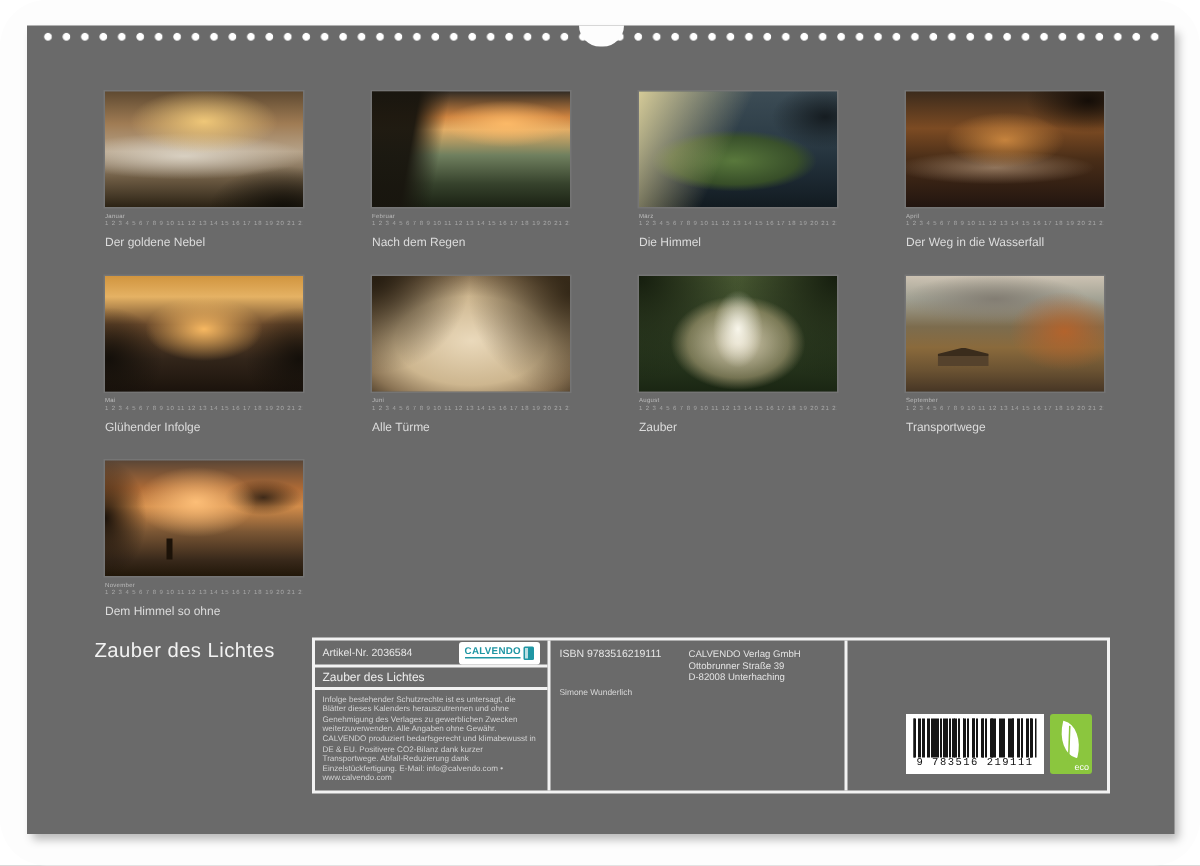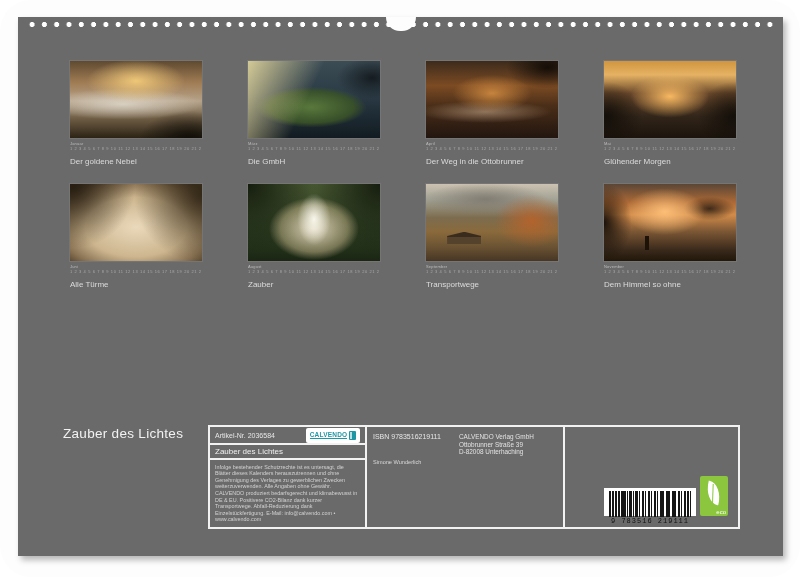--- a/index.html
+++ b/index.html
@@ -103,21 +103,21 @@
   .calvendo-book{width:7px;height:9px;background:#1f96a4;border-radius:1px;position:relative;}
   .calvendo-book::after{content:"";position:absolute;left:1px;top:1px;width:2px;height:7px;background:#fff;opacity:.7;}
   .row-boxtitle{height:21px;border-bottom:2px solid #f2f2f2;box-sizing:border-box;display:flex;
     align-items:center;padding:0 5px;}
   .boxtitle-text{font-size:8px;color:#efefef;}
   .row-legal{flex:1;padding:4px 5px;}
   .legal-text{font-size:5.4px;line-height:6.6px;color:#d2d2d2;}
   .isbn-text{position:absolute;left:6px;top:6px;font-size:7px;color:#e6e6e6;}
   .publisher-block{position:absolute;left:92px;top:6px;font-size:6.4px;line-height:7.6px;color:#e2e2e2;}
   .author-text{position:absolute;left:6px;top:32px;font-size:5.6px;color:#d8d8d8;}
-  .barcode{position:absolute;right:42px;bottom:11px;width:92px;height:28px;background:#fff;
+  .barcode{position:absolute;right:42px;bottom:11px;width:92px;height:40px;background:#fff;
     padding:3px 5px 1px 5px;box-sizing:border-box;}
   .barcode-bars{height:26px;
     background-image:
       repeating-linear-gradient(90deg,#151515 0 1px,rgba(0,0,0,0) 1px 3px,#151515 3px 5px,rgba(0,0,0,0) 5px 6px),
       repeating-linear-gradient(90deg,#151515 0 2px,rgba(0,0,0,0) 2px 7px,#151515 7px 8px,rgba(0,0,0,0) 8px 13px);}
   .barcode-number{font-size:7px;line-height:9px;color:#111;text-align:center;letter-spacing:1px;
     font-family:"Liberation Mono", monospace;}
   .eco-badge{position:absolute;right:10px;bottom:11px;width:28px;height:40px;background:#8bc63e;
     border-radius:2px;position:absolute;overflow:hidden;}
   .eco-leaf{position:absolute;left:6px;top:6px;width:15px;height:22px;background:#fff;
@@ -136,40 +136,46 @@
 
     <div class="grid">
 
       <div class="cell">
         <div class="thumb m1"></div>
         <div class="month-label">Januar</div>
         <div class="dates-row">1 2 3 4 5 6 7  8 9 10 11 12 13 14  15 16 17 18 19 20 21  22 23 24 25 26 27 28  29 30 31</div>
         <div class="caption">Der goldene Nebel</div>
       </div>
 
+      <div class="cell">
+        <div class="thumb m2"></div>
+        <div class="month-label">Februar</div>
+        <div class="dates-row">1 2 3 4 5 6 7  8 9 10 11 12 13 14  15 16 17 18 19 20 21  22 23 24 25 26 27 28  29 30 31</div>
+        <div class="caption">Nach dem Regen</div>
+      </div>
 
       <div class="cell">
         <div class="thumb m3"></div>
         <div class="month-label">März</div>
         <div class="dates-row">1 2 3 4 5 6 7  8 9 10 11 12 13 14  15 16 17 18 19 20 21  22 23 24 25 26 27 28  29 30 31</div>
-        <div class="caption">Die GmbH</div>
+        <div class="caption">Die Himmel</div>
       </div>
 
       <div class="cell">
         <div class="thumb m4"></div>
         <div class="month-label">April</div>
         <div class="dates-row">1 2 3 4 5 6 7  8 9 10 11 12 13 14  15 16 17 18 19 20 21  22 23 24 25 26 27 28  29 30 31</div>
-        <div class="caption">Der Weg in die Ottobrunner</div>
+        <div class="caption">Der Weg in die Wasserfall</div>
       </div>
 
       <div class="cell">
         <div class="thumb m5"></div>
         <div class="month-label">Mai</div>
         <div class="dates-row">1 2 3 4 5 6 7  8 9 10 11 12 13 14  15 16 17 18 19 20 21  22 23 24 25 26 27 28  29 30 31</div>
-        <div class="caption">Glühender Morgen</div>
+        <div class="caption">Glühender Infolge</div>
       </div>
 
       <div class="cell">
         <div class="thumb m6"></div>
         <div class="month-label">Juni</div>
         <div class="dates-row">1 2 3 4 5 6 7  8 9 10 11 12 13 14  15 16 17 18 19 20 21  22 23 24 25 26 27 28  29 30 31</div>
         <div class="caption">Alle Türme</div>
       </div>
 
 

